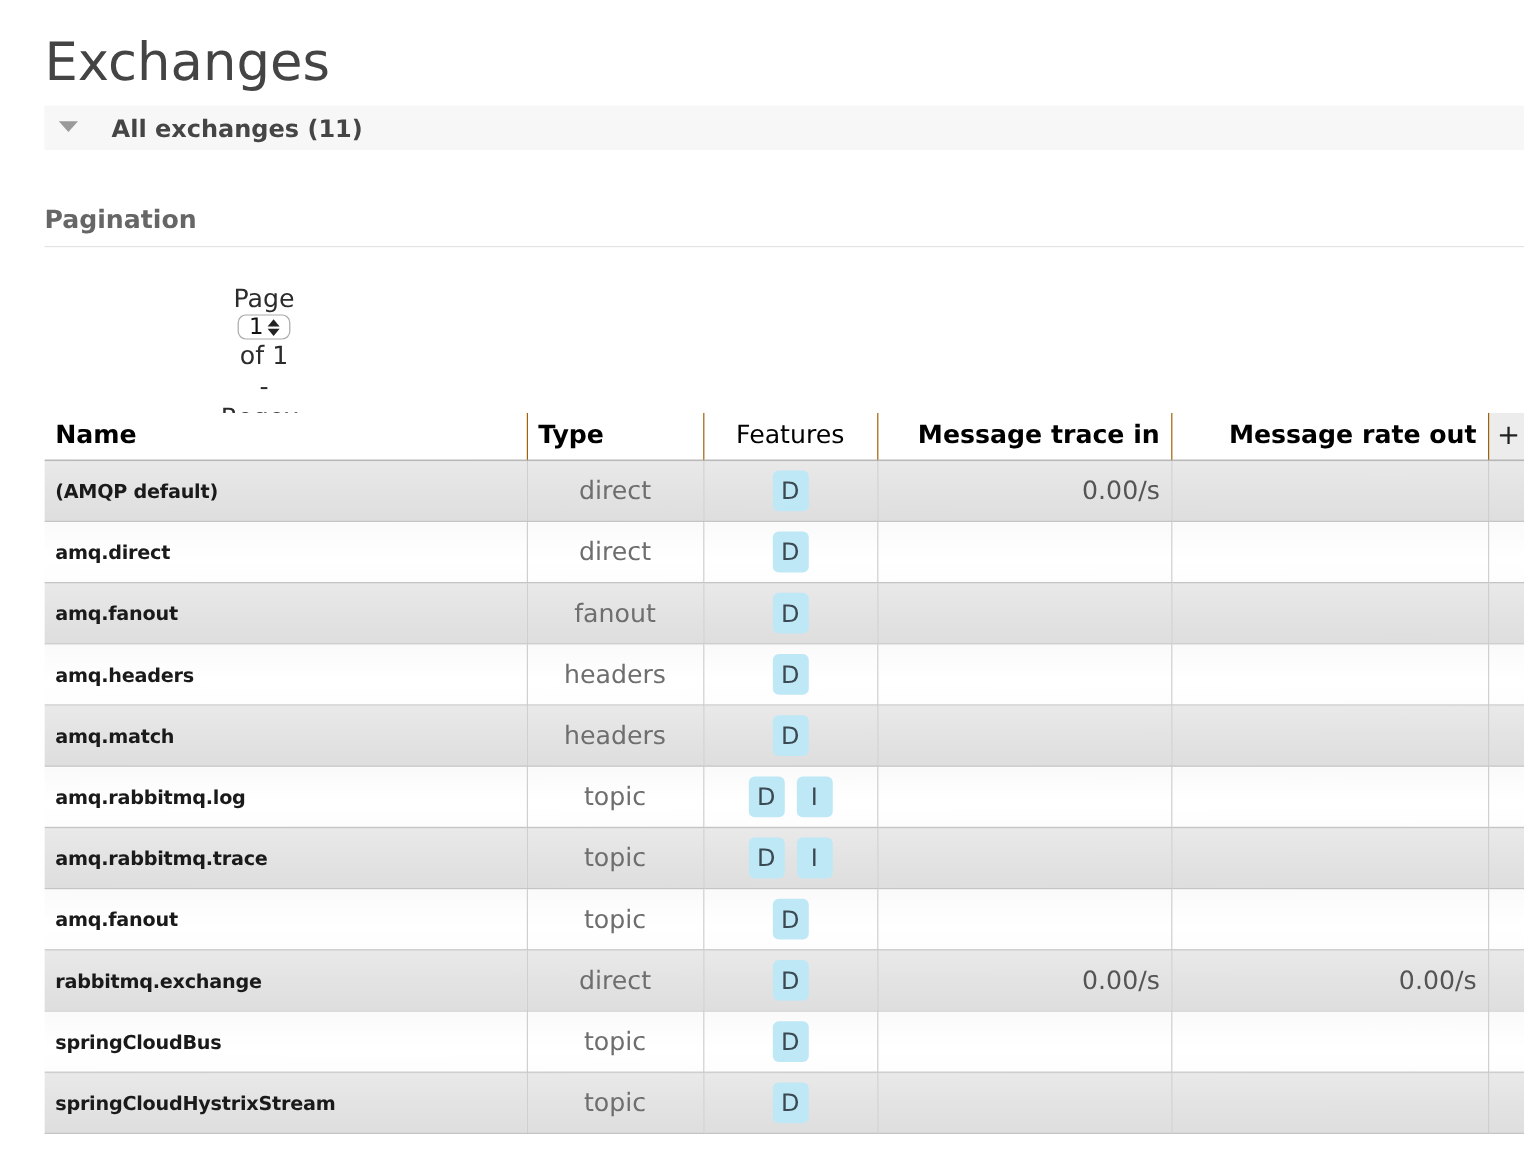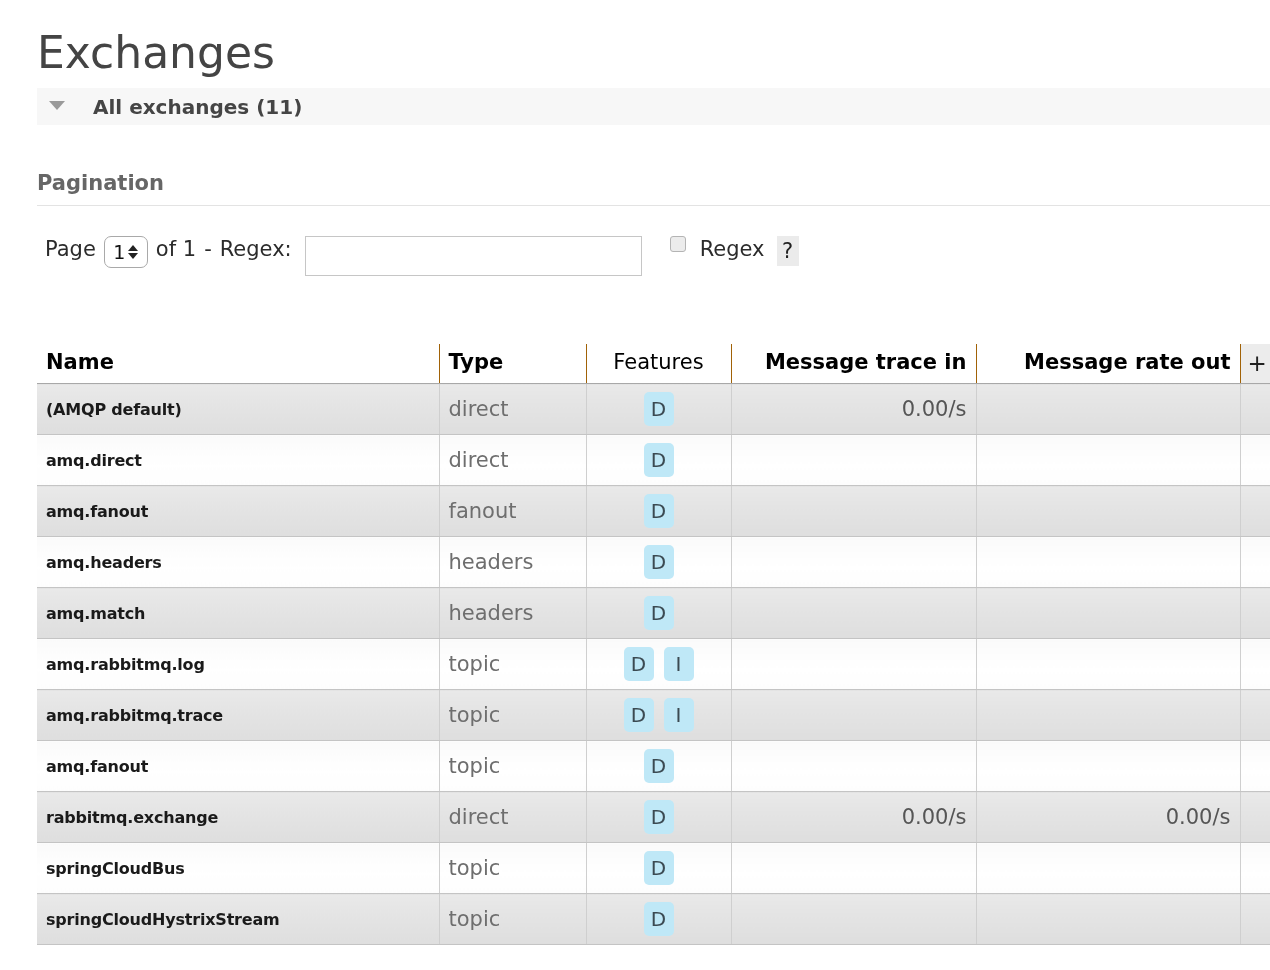--- a/index.html
+++ b/index.html
@@ -84,20 +84,22 @@
     height: 1px;
     background: #e3e3e3;
   }
 
   .pagination-row {
     position: absolute;
     left: 45px;
     top: 236px;
     height: 44px;
     display: flex;
+    align-items: center;
+    flex-direction: column;
   }
   .pg-text {
     font-size: 21px;
     color: #2b2b2b;
     line-height: 26px;
     white-space: nowrap;
   }
 
   .page-spinner {
     display: inline-flex;
@@ -254,21 +256,21 @@
     border-right: none;
   }
 
   td.cell-name {
     font-weight: bold;
     color: #1a1a1a;
     font-size: 16px;
     letter-spacing: -0.2px;
   }
   td.cell-type {
-    text-align: left;
+    text-align: center;
     color: #6e6e6e;
     font-size: 21px;
     padding-right: 12px;
   }
   td.cell-feat {
     text-align: center;
     padding: 0;
   }
   td.cell-rate {
     text-align: right;

